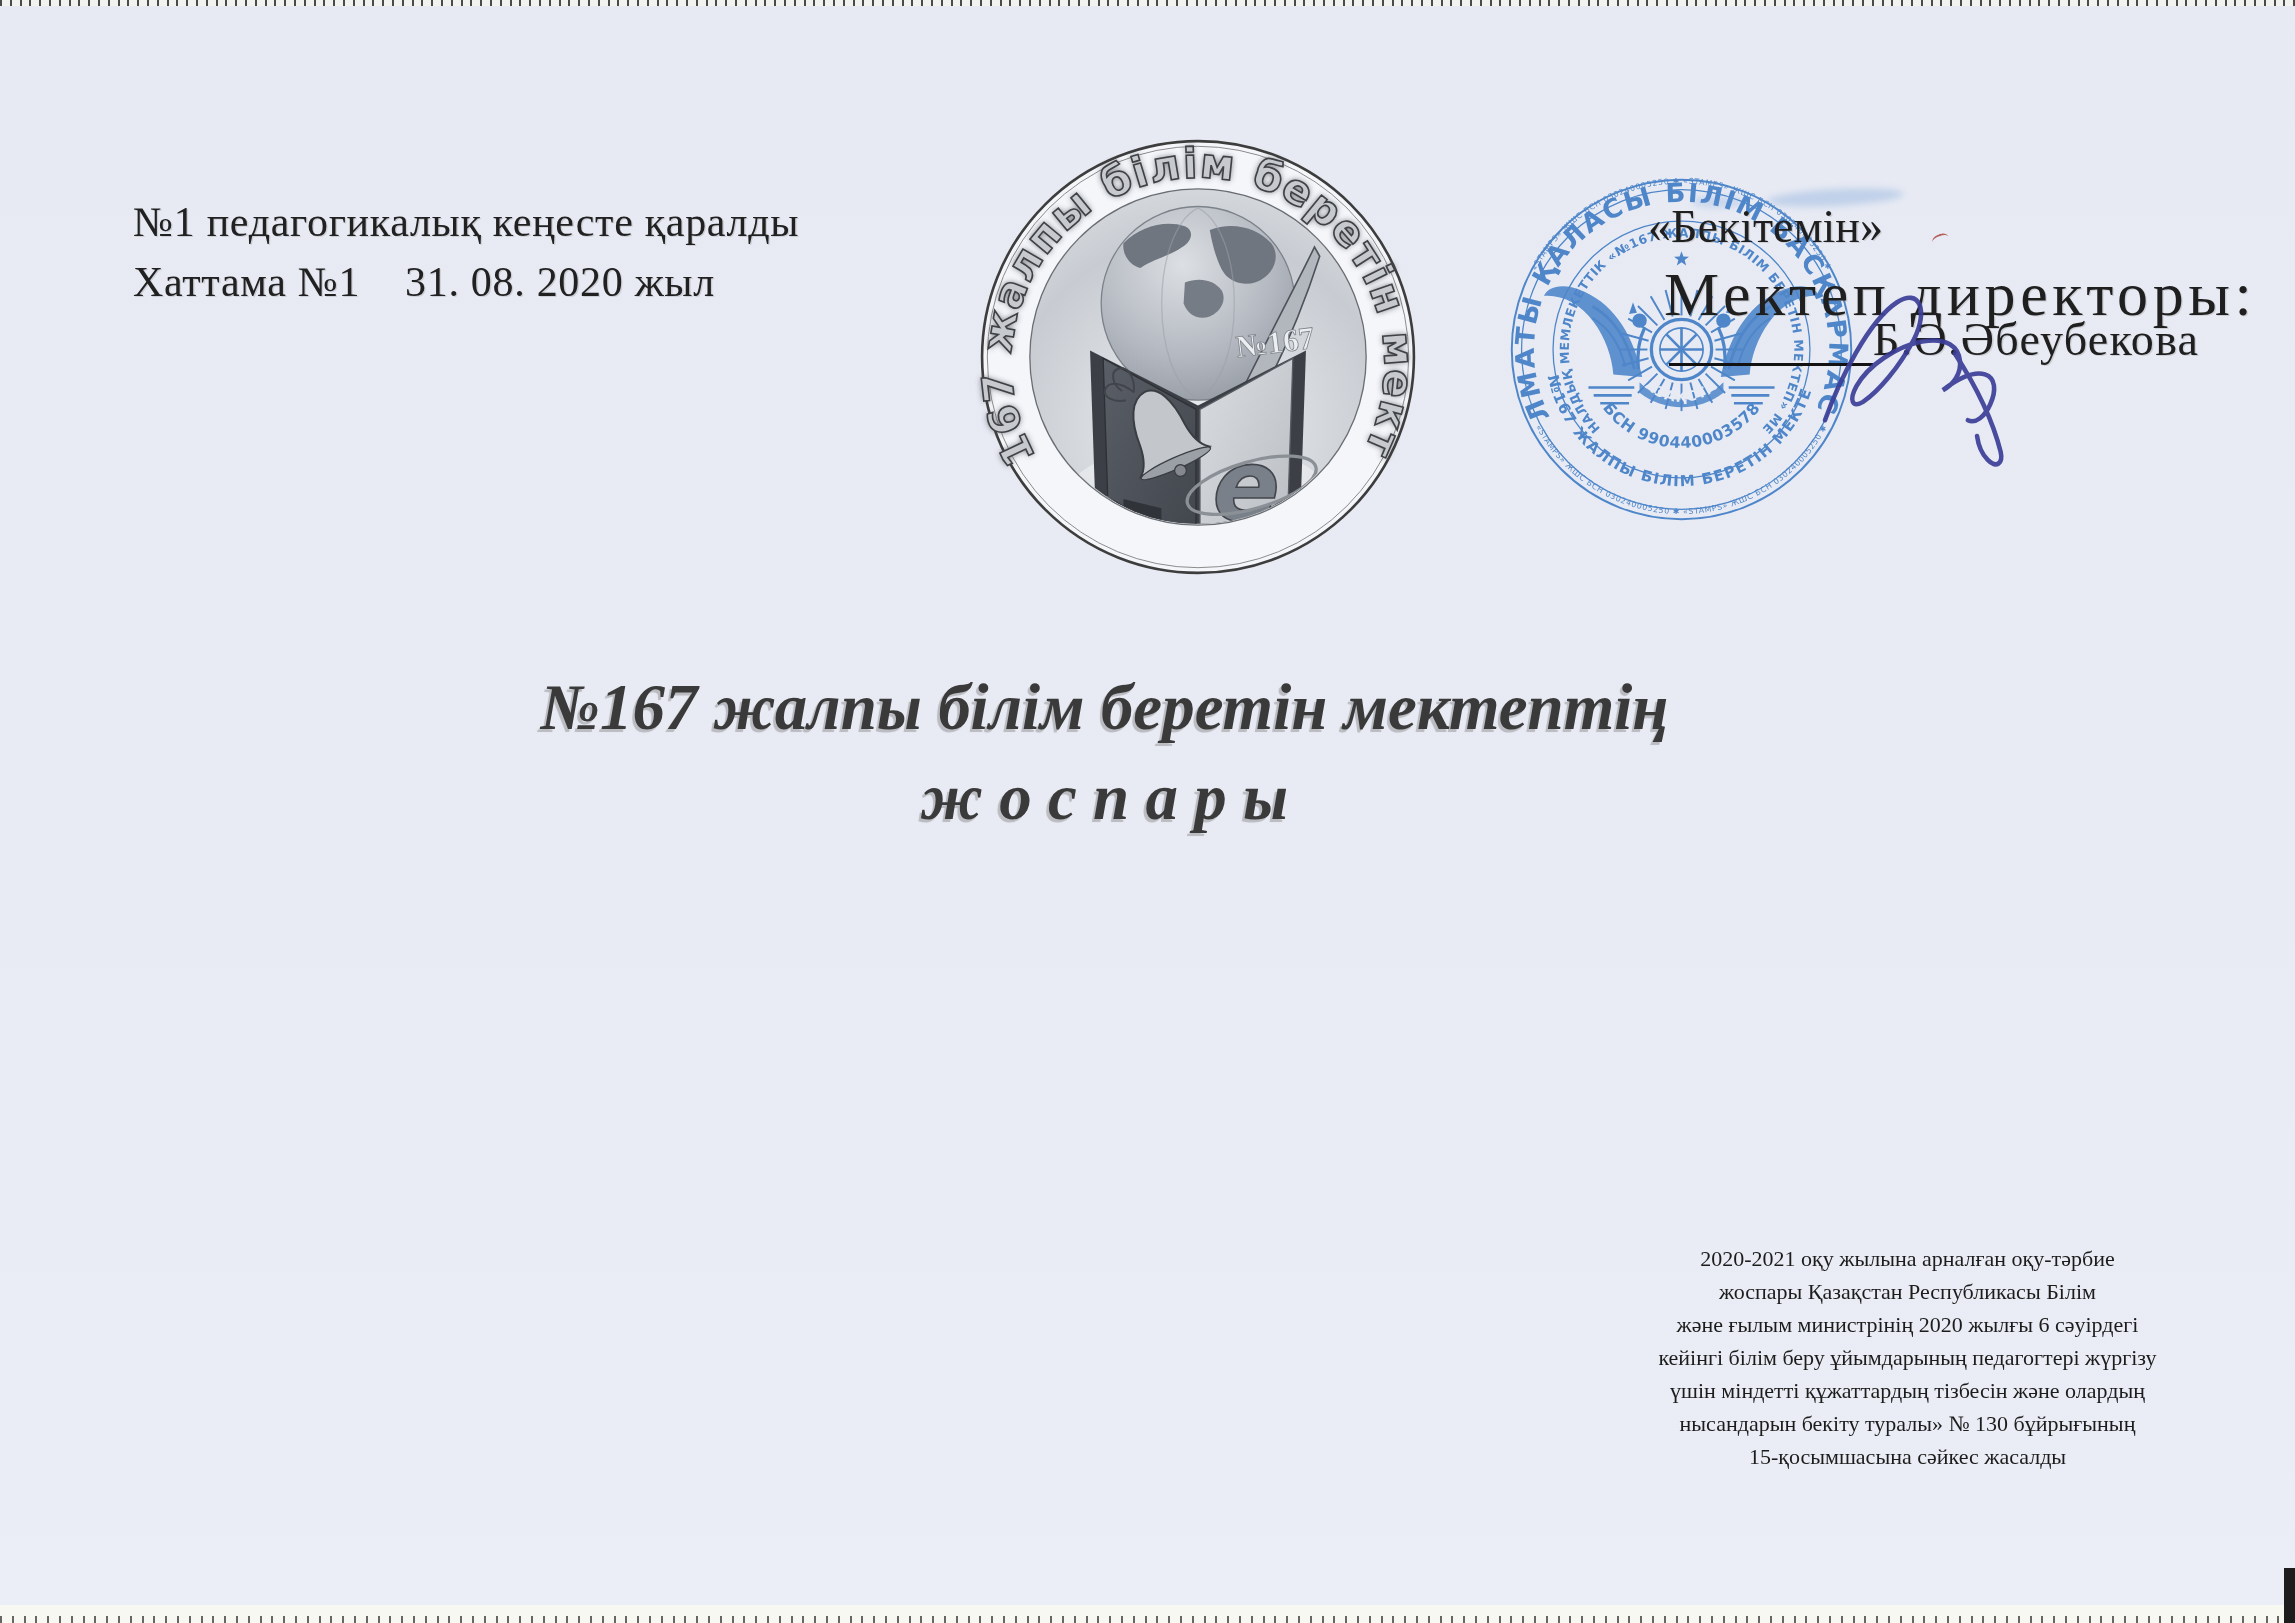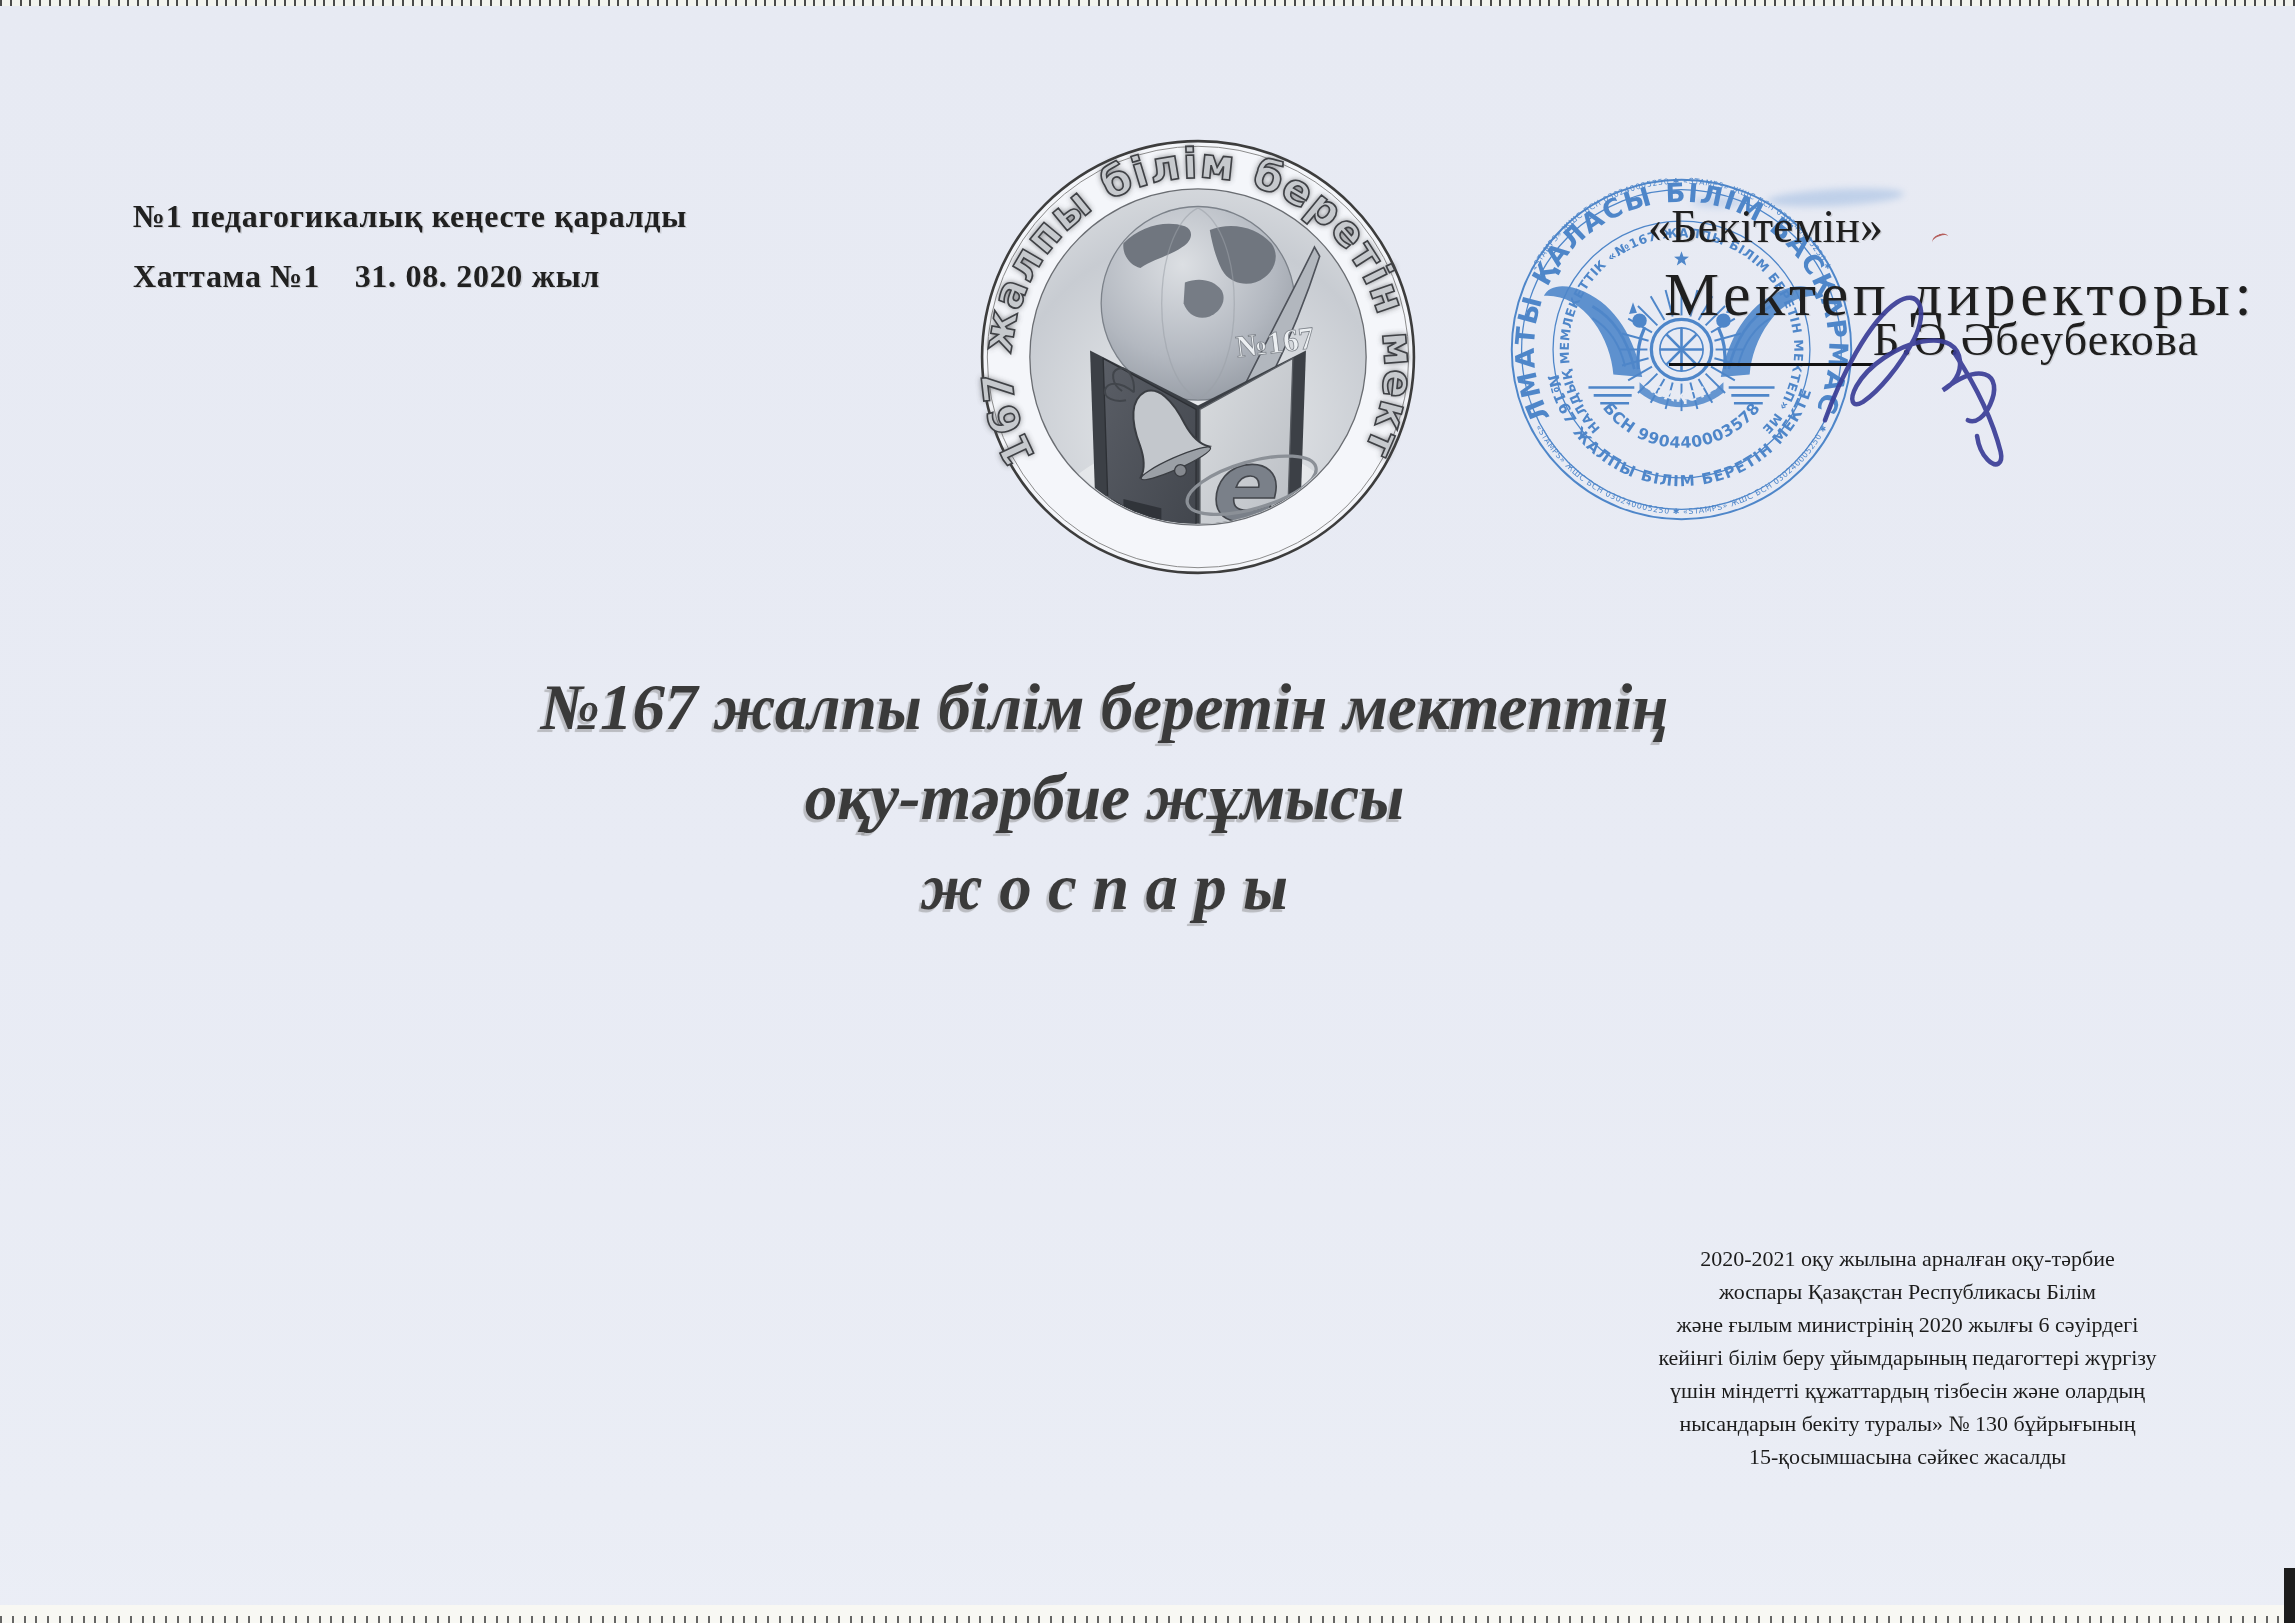--- a/index.html
+++ b/index.html
@@ -34,21 +34,21 @@
     position:absolute;left:1932px;top:234px;width:17px;height:9.2px;
     border-top:2px solid #a93d38;border-radius:50%;transform:rotate(-20deg);opacity:.8;
   }
   .ink-smudge{position:absolute;background:#5b8fd0;border-radius:50%;filter:blur(3.9px);}
   .smudge-a{left:1767px;top:189px;width:137px;height:17px;opacity:.28;transform:rotate(-3deg);}
   .smudge-b{left:1692px;top:196px;width:52px;height:11.8px;opacity:.22;}
 
   
   .review-line{
     position:absolute;left:133px;
-    font-weight:bold;font-size:32px;color:#212121;
+    font-weight:normal;font-size:42px;color:#212121;
     letter-spacing:0.7px;white-space:nowrap;
     text-shadow:1.3px 1.3px 0 rgba(110,110,110,.22);
   }
   .review-line1{top:198px;}
   .review-line2{top:258px;}
 
   
   .approval-line{
     position:absolute;font-weight:normal;color:#1f1f1f;white-space:nowrap;
     text-shadow:1.3px 1.3px 0 rgba(110,110,110,.22);
@@ -278,21 +278,20 @@
       <path d="M 346,150 C 376,196 404,252 416,300 C 420,318 410,326 396,312 C 388,304 382,290 380,276"></path>
     </g>
   </svg>
 
   <div class="ink-smudge smudge-a"></div>
   <div class="ink-smudge smudge-b"></div>
   <div class="red-speck"></div>
 
   <div class="doc-title">
     <div>№167 жалпы білім беретін мектептің</div>
-    <div>оқу-тәрбие жұмысы</div>
     <div>ж о с п а р ы</div>
   </div>
 
   <div class="basis">
     <div>2020-2021 оқу жылына арналған оқу-тәрбие</div>
     <div>жоспары Қазақстан Республикасы Білім</div>
     <div>және ғылым министрінің 2020 жылғы 6 сәуірдегі</div>
     <div>кейінгі білім беру ұйымдарының педагогтері жүргізу</div>
     <div>үшін міндетті құжаттардың тізбесін және олардың</div>
     <div>нысандарын бекіту туралы» № 130 бұйрығының</div>

